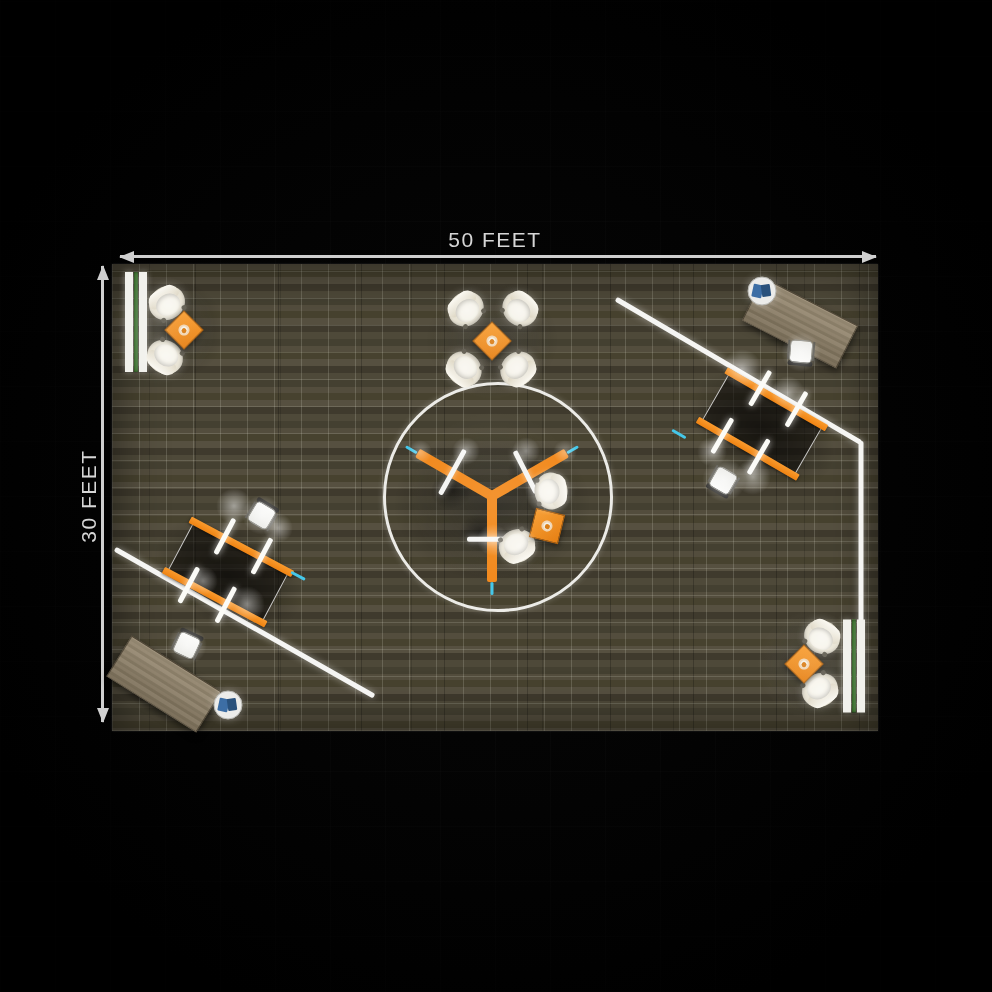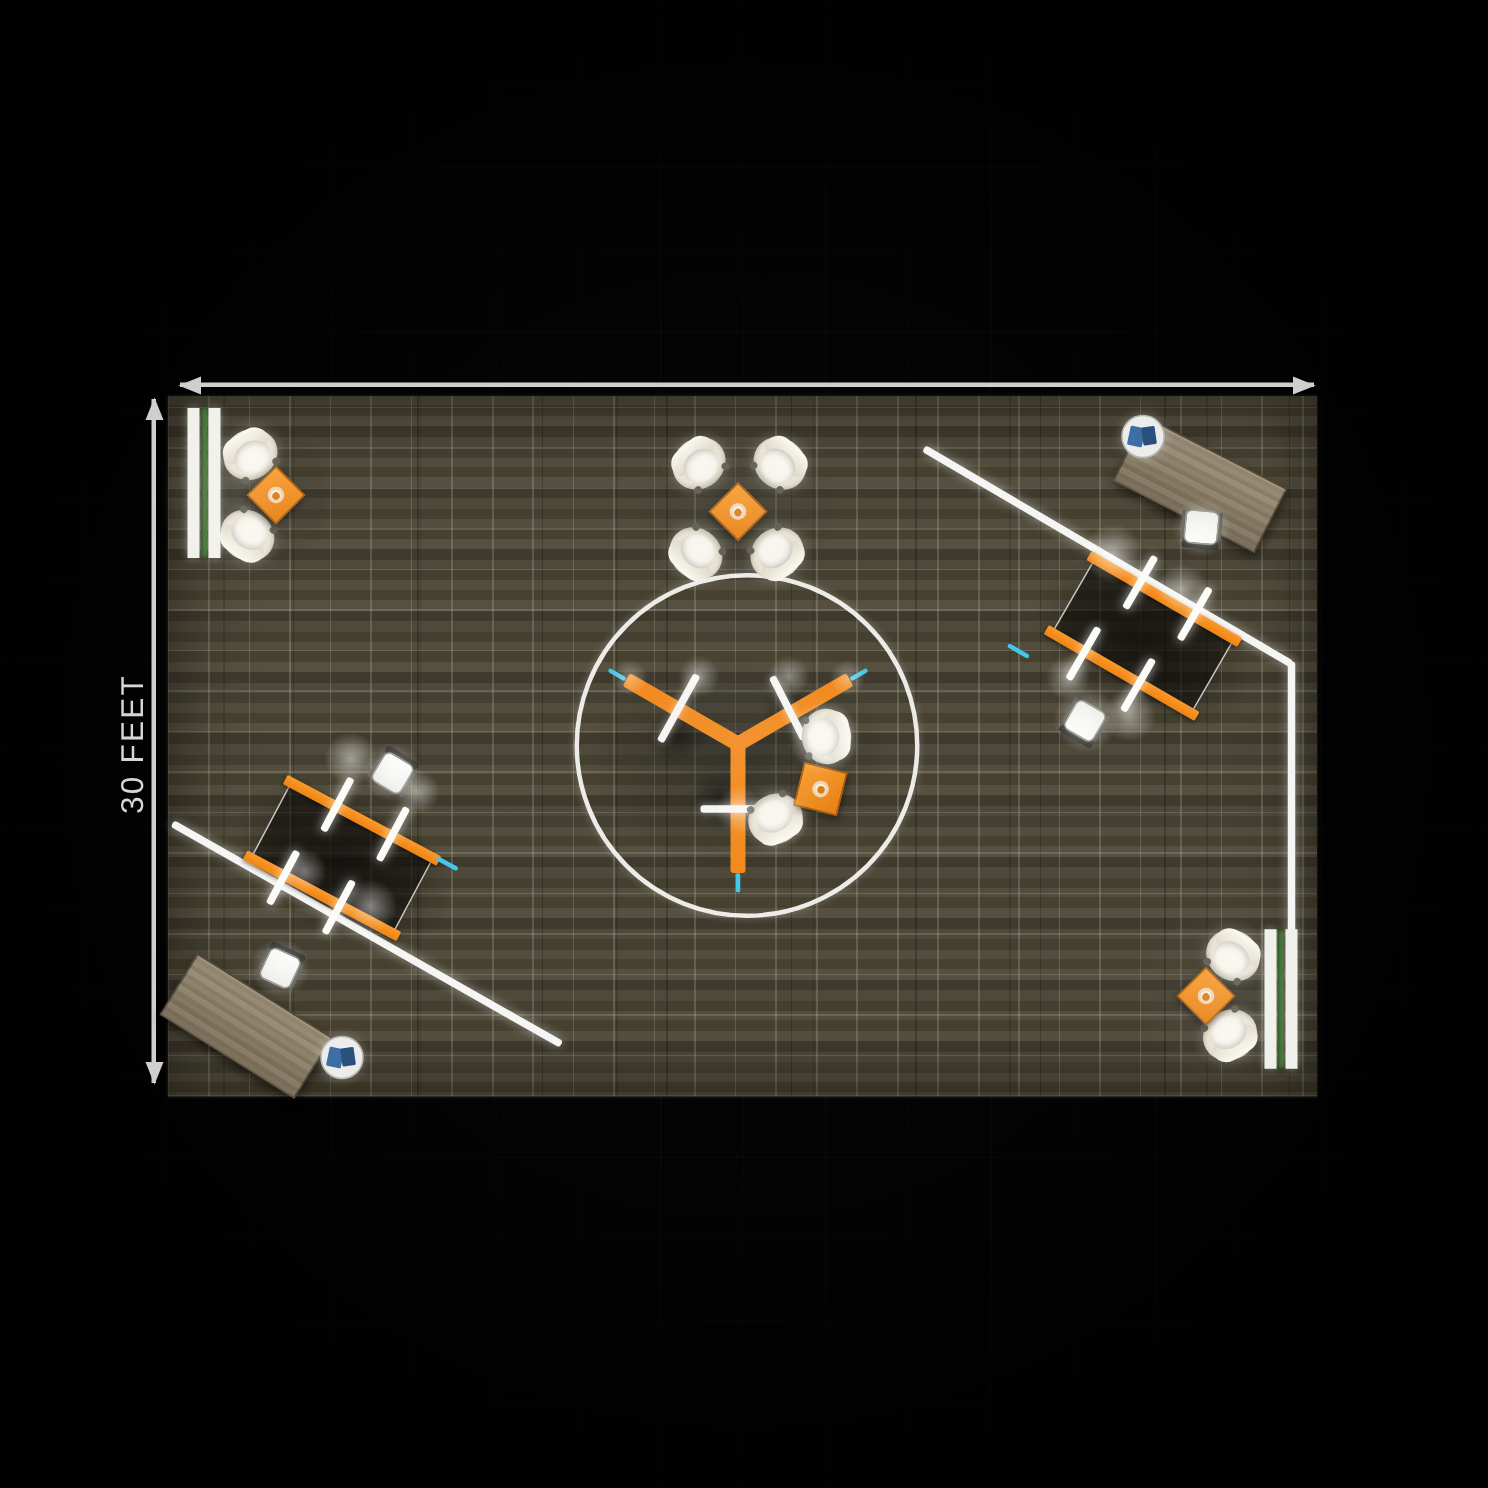--- a/index.html
+++ b/index.html
@@ -58,20 +58,21 @@
   .dia-logo{position:absolute;left:50%;top:50%;width:11px;height:11px;border-radius:50%;background:#f4f1e6;transform:translate(-50%,-50%);box-shadow:inset 0 0 0 2px rgba(230,128,18,.25);}
   .dia-dot{position:absolute;left:50%;top:50%;width:5px;height:5px;border-radius:50%;background:#d97b12;transform:translate(-50%,-50%);}
   .bench-stripe{position:absolute;top:0;bottom:0;}
 </style>
 </head>
 <body>
 
 <div class="scene">
   <div class="floor"></div>
 
+  <div class="dim-label top">50 FEET</div>
   <div class="dim-line-h">
     <span class="arr l"></span>
     <span class="arr r"></span>
   </div>
 
   <div class="dim-label left">30 FEET</div>
   <div class="dim-line-v">
     <span class="arr u"></span>
     <span class="arr d"></span>
   </div>

